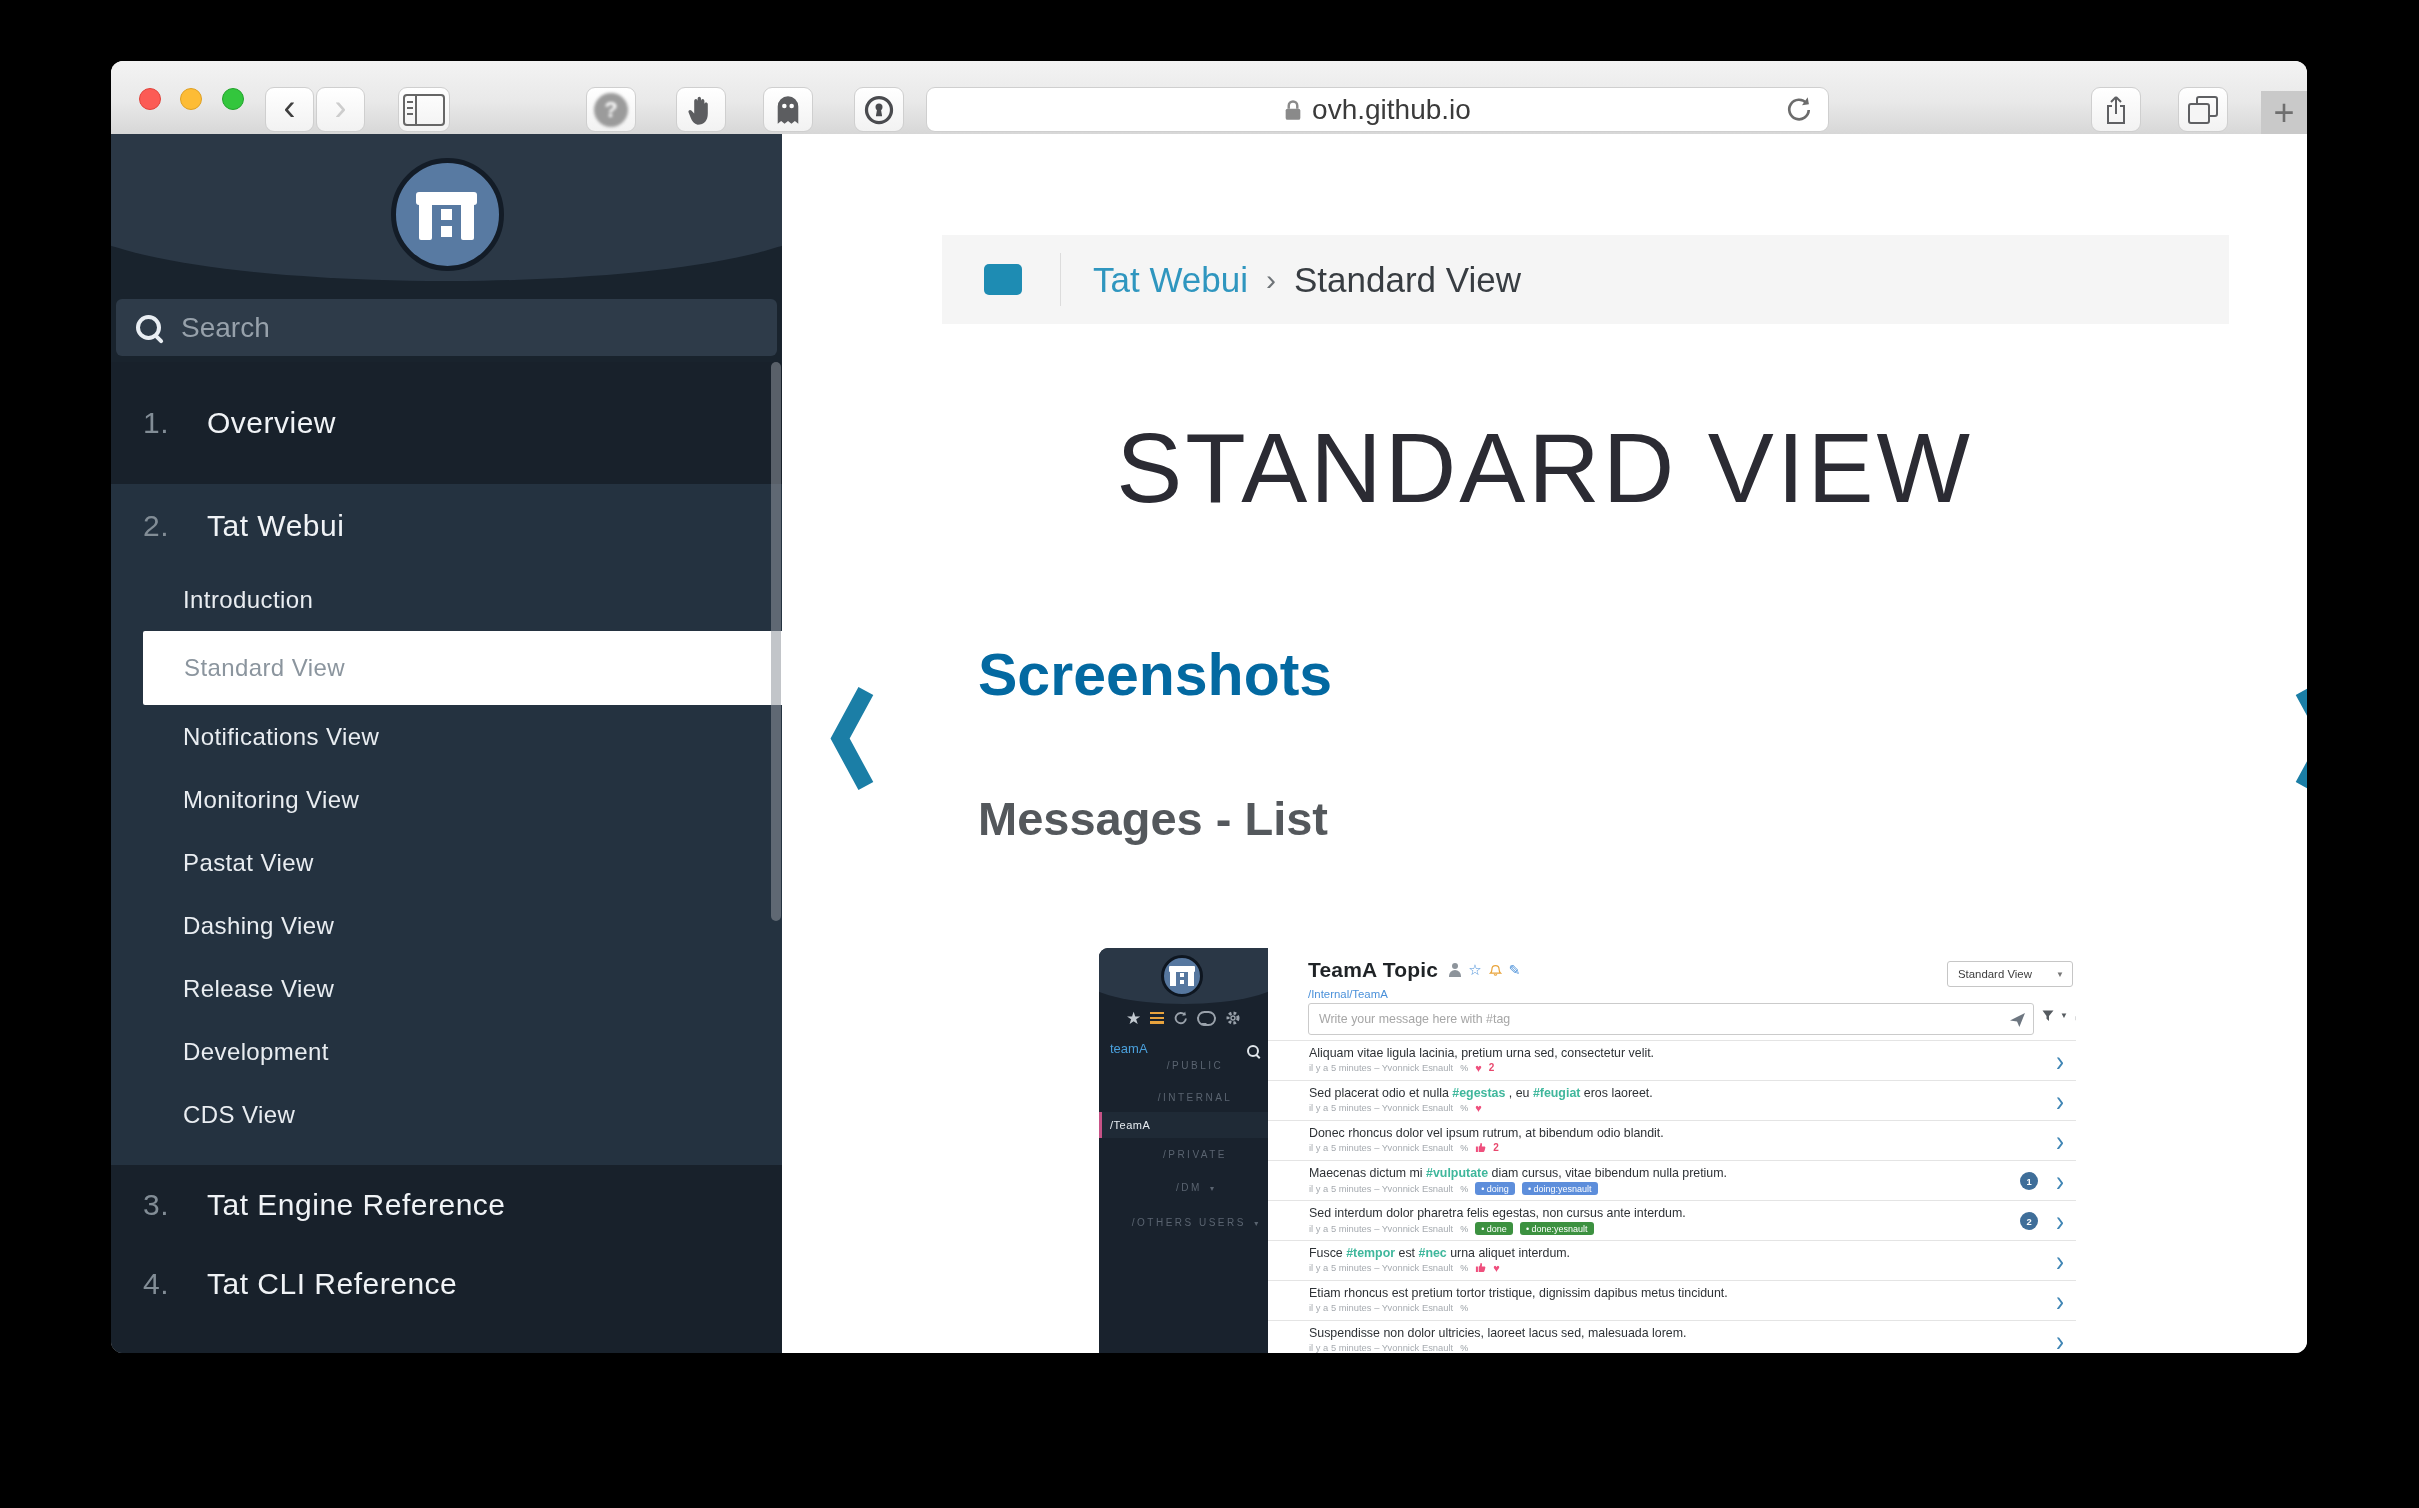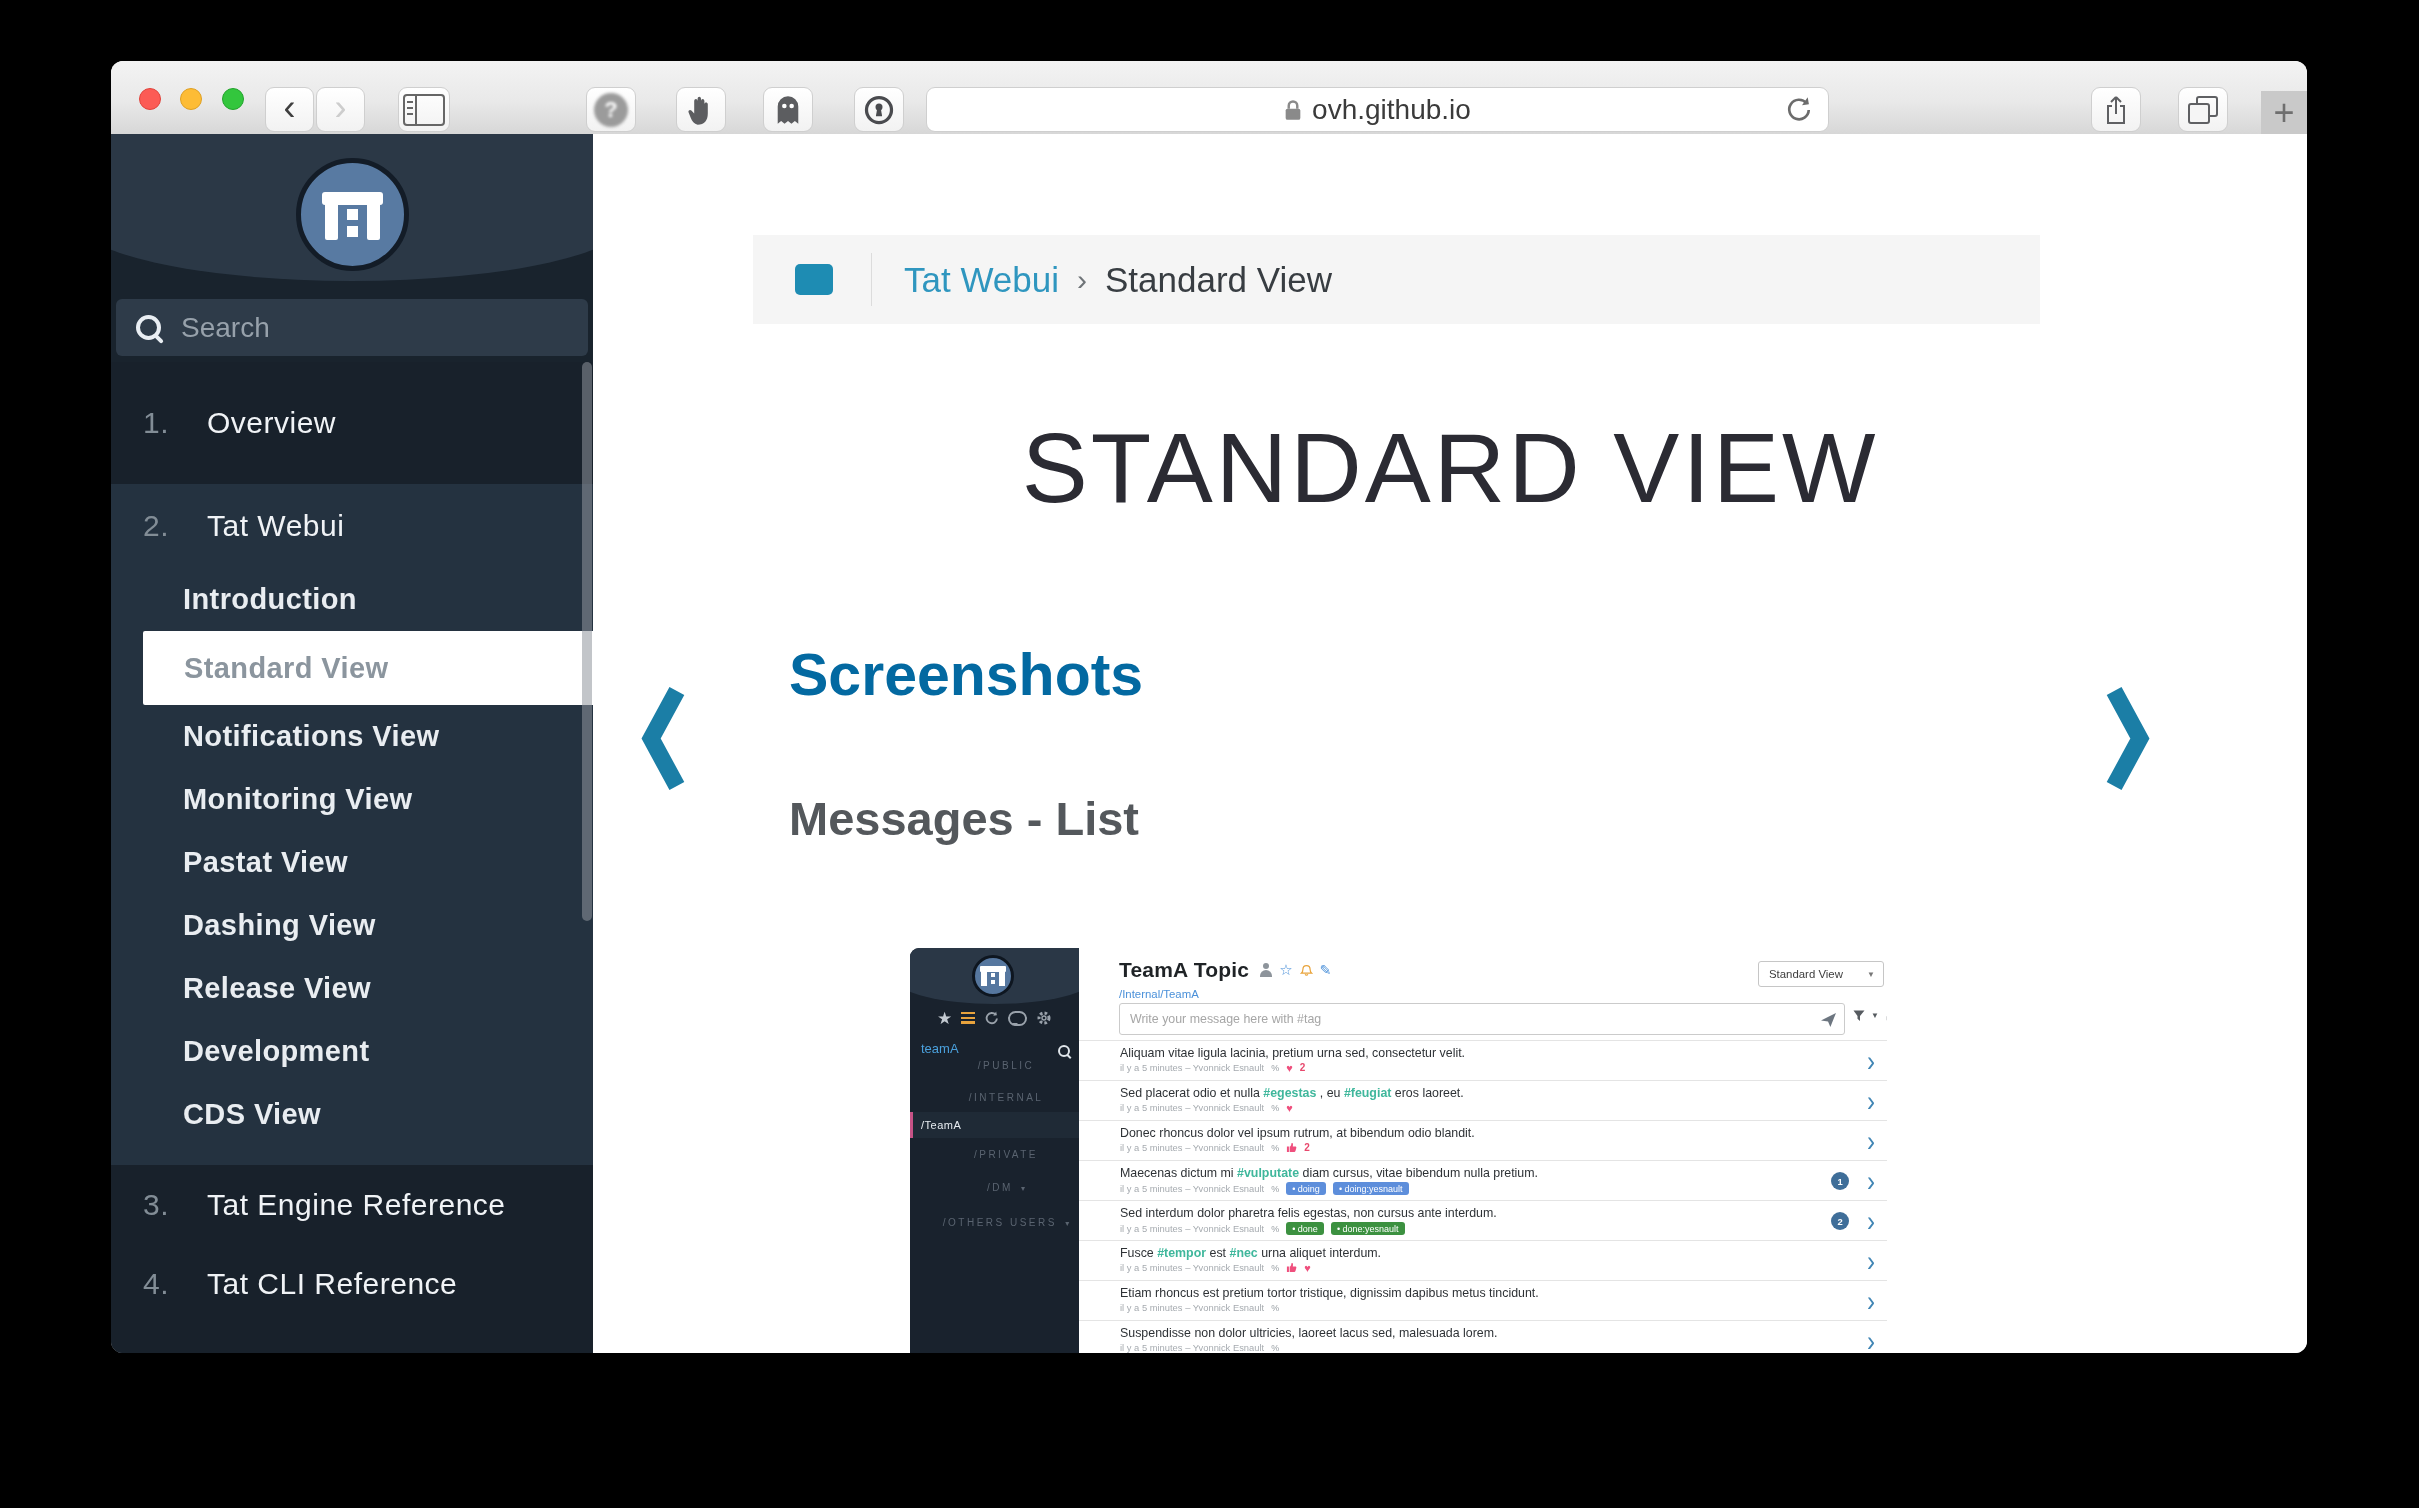--- a/index.html
+++ b/index.html
@@ -33,21 +33,21 @@
      background:repeating-linear-gradient(#666 0 2px,transparent 2px 6px);}
   .tabs-ic{position:relative;width:30px;height:28px;}
   .tabs-ic i{position:absolute;width:18px;height:17px;border:2px solid #5f6063;border-radius:3px;}
   .tabs-ic i.b{right:0;top:0;}
   .tabs-ic i.f{left:0;bottom:0;background:#f5f5f5;}
   .extq{width:34px;height:34px;border-radius:50%;background:#9b9b9b;color:#fff;
         display:flex;align-items:center;justify-content:center;font-size:22px;font-weight:bold;
         filter:blur(1.6px);}
   
   .body-row{position:absolute;top:73px;left:0;right:0;bottom:0;display:flex;}
-  .sidebar{width:482px;position:relative;background:#19232d;flex:none;overflow:hidden;}
+  .sidebar{width:671px;position:relative;background:#19232d;flex:none;overflow:hidden;}
   .sb-header{position:absolute;top:0;left:-40px;right:-40px;height:147px;background:#2b3846;
              border-bottom-left-radius:55% 48%;border-bottom-right-radius:55% 48%;}
   .logo-badge{position:absolute;top:24px;left:50%;margin-left:-56px;width:103px;height:103px;
               border-radius:50%;background:#587aa2;border:5px solid #131c27;}
   .ttg{position:absolute;left:50%;top:50%;width:61px;height:48px;margin:-23px 0 0 -31px;}
   .ttg .bar{position:absolute;top:0;left:0;right:0;height:13px;background:#fff;border-radius:3px;}
   .ttg .lg1,.ttg .lg2{position:absolute;top:11px;width:13px;height:37px;background:#fff;border-radius:0 0 2px 2px;}
   .ttg .lg1{left:3px;} .ttg .lg2{right:3px;}
   .ttg .d1,.ttg .d2{position:absolute;left:50%;margin-left:-5.4px;width:11px;height:11px;background:#fff;}
   .ttg .d1{top:17px;} .ttg .d2{top:34px;}
@@ -63,21 +63,21 @@
   .sec-dark{background:#18212b;}
   .sec-lite{background:#243240;}
   .toprow{display:flex;align-items:center;padding-left:32px;font-size:30px;letter-spacing:0.5px;}
   .toprow .num{color:#828d96;width:40px;flex:none;}
   .toprow .lbl{color:#f0f3f6;margin-left:24px;}
   .sec1{height:122px;}
   .sec1 .toprow{height:122px;}
   .sec2{padding-bottom:19px;}
   .p-row{height:84px;}
   .subitem{height:63px;display:flex;align-items:center;padding-left:72px;
-           color:#e9edf1;font-size:29px;letter-spacing:0.4px;font-weight:bold;}
+           color:#e9edf1;font-size:24px;letter-spacing:0.4px;}
   .subitem.active{height:74px;margin-left:32px;padding-left:41px;background:#fff;color:#8b959e;
                   border-radius:2px 0 0 2px;}
   .sec3{flex:1;}
   .sec3 .toprow{height:79px;}
   .sb-scroll{position:absolute;top:228px;right:1px;width:10px;height:559px;border-radius:5px;
              background:rgba(143,150,157,.55);z-index:5;}
   
   .main{flex:1;position:relative;background:#fff;}
   .crumbbar{position:absolute;left:160px;top:101px;width:1287px;height:89px;background:#f5f5f5;
             display:flex;align-items:center;}

